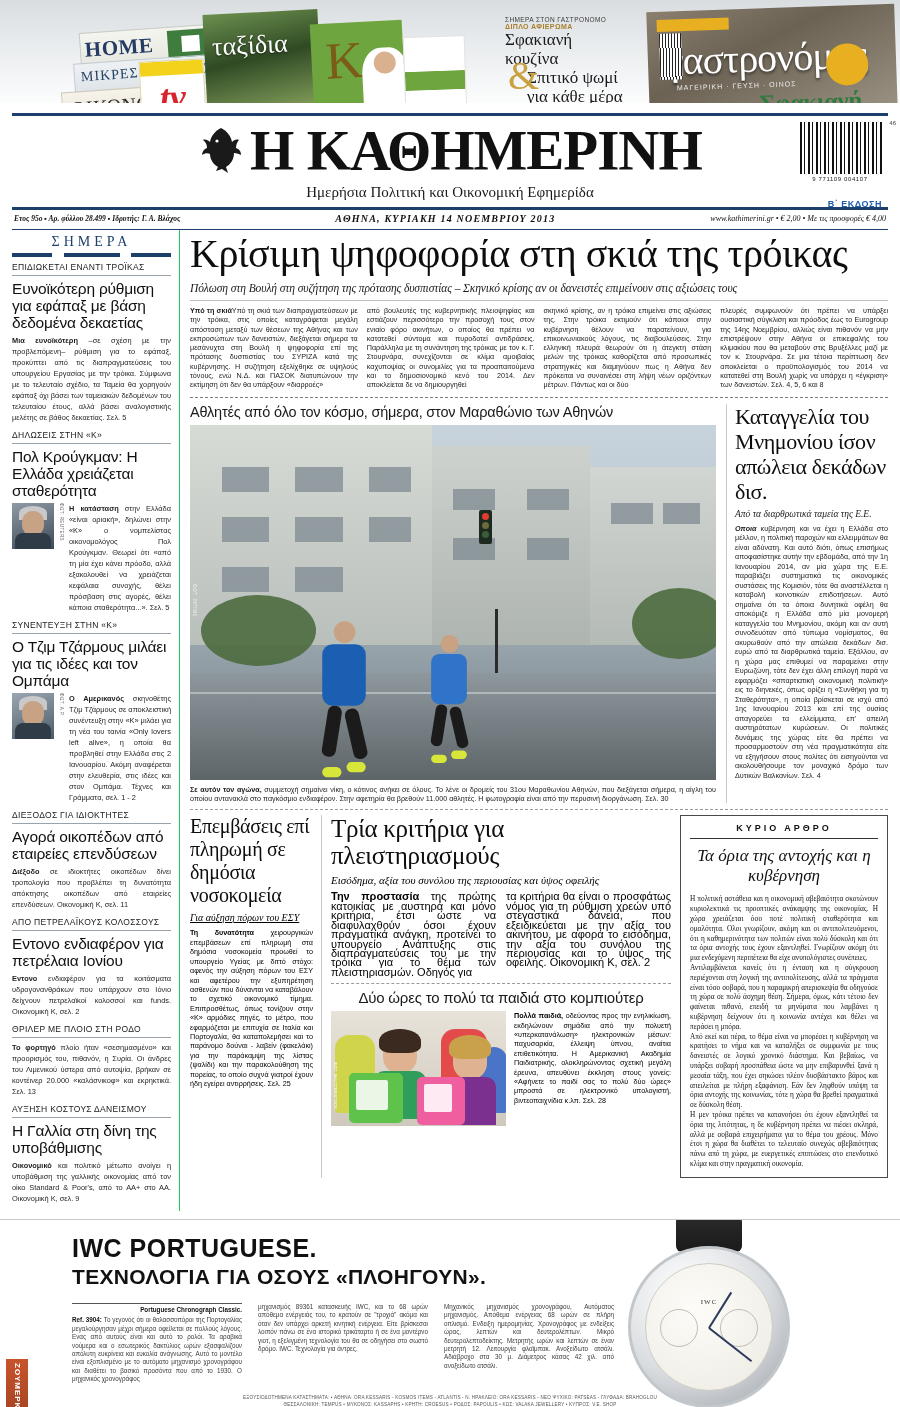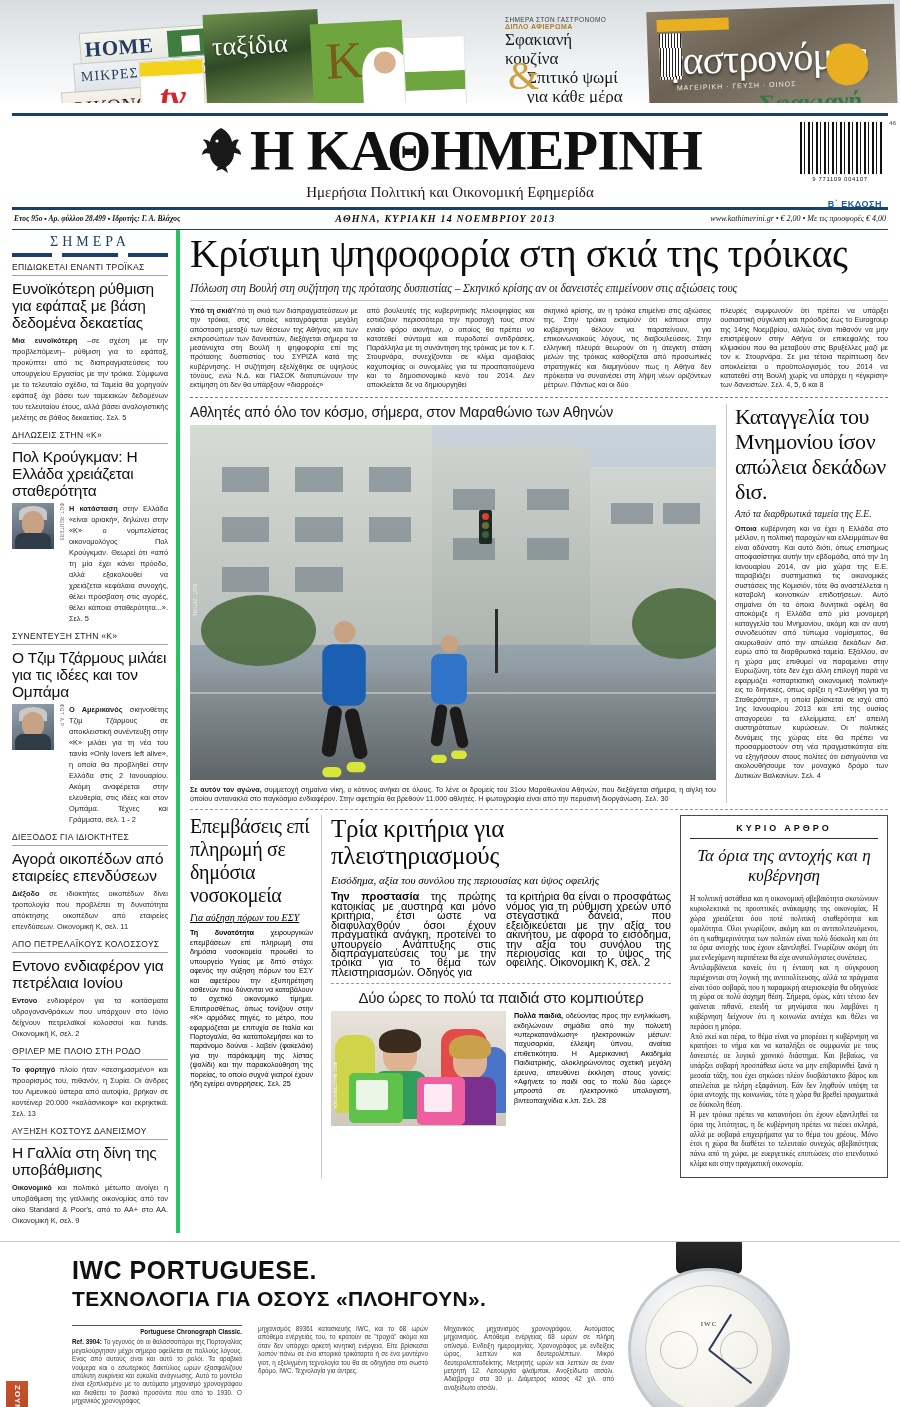--- a/index.html
+++ b/index.html
@@ -123,21 +123,21 @@
     font-size:7.5px; color:#111;
   }
   .infoline .center {
     font-style:italic; font-size:10px; letter-spacing:1.2px; font-weight:bold;
   }
   .infoline .right { font-style:italic; font-size:8px; }
   .infoline .left { font-style:italic; font-weight:bold; }
 
   
   .page { display:flex; padding:0 12px; }
-  .col-left { width:168px; flex:none; padding-right:8px; border-right:4px solid #22c55e; }
+  .col-left { width:168px; flex:none; padding-right:8px; border-right:1px solid #22c55e; }
   .col-main { flex:1; padding-left:10px; }
 
   
   .simera-title {
     text-align:center; font-family:"Liberation Serif",serif;
     font-size:14px; letter-spacing:4px; color:#1d3f6b; padding:4px 0 3px;
   }
   .simera-bars { display:flex; justify-content:space-between; margin-bottom:5px; }
   .simera-bars i { display:block; height:4px; background:#1d3f6b; }
   .simera-bars i:nth-child(1){width:40px;}
@@ -234,21 +234,21 @@
   .side-col { width:162px; flex:none; border-left:1px solid #c9c9c9; padding-left:8px;}
   .side-col h2 {
     font-family:"Liberation Serif",serif; font-weight:normal;
     font-size:22px; line-height:25px; color:#0d0d0d; letter-spacing:-.4px;
   }
   .side-col .deck {
     font-family:"Liberation Serif",serif; font-style:italic; font-size:9.5px;
     margin:5px 0 5px; color:#1a1a1a;
   }
   .side-col .body { font-size:7.2px; line-height:9.5px; text-align:justify; color:#1b1b1b;}
-  .side-col .body b{font-weight:bold;}
+  .side-col .body b{font-weight:bold;font-style:italic;}
 
   
   .bottom-row { display:flex; gap:9px; margin-top:3px; }
   .bcol-1 { width:132px; flex:none; border-right:1px solid #c9c9c9; padding-right:8px;}
   .bcol-1 h2 {
     font-family:"Liberation Serif",serif;font-weight:normal;
     font-size:20px;line-height:23px;color:#0d0d0d;letter-spacing:-.3px;
   }
   .bcol-1 .deck{font-family:"Liberation Serif",serif;font-style:italic;font-size:10px;margin:5px 0 5px;text-decoration:underline;}
   .bcol-1 .body{font-size:7.2px;line-height:9.4px;text-align:justify;}

